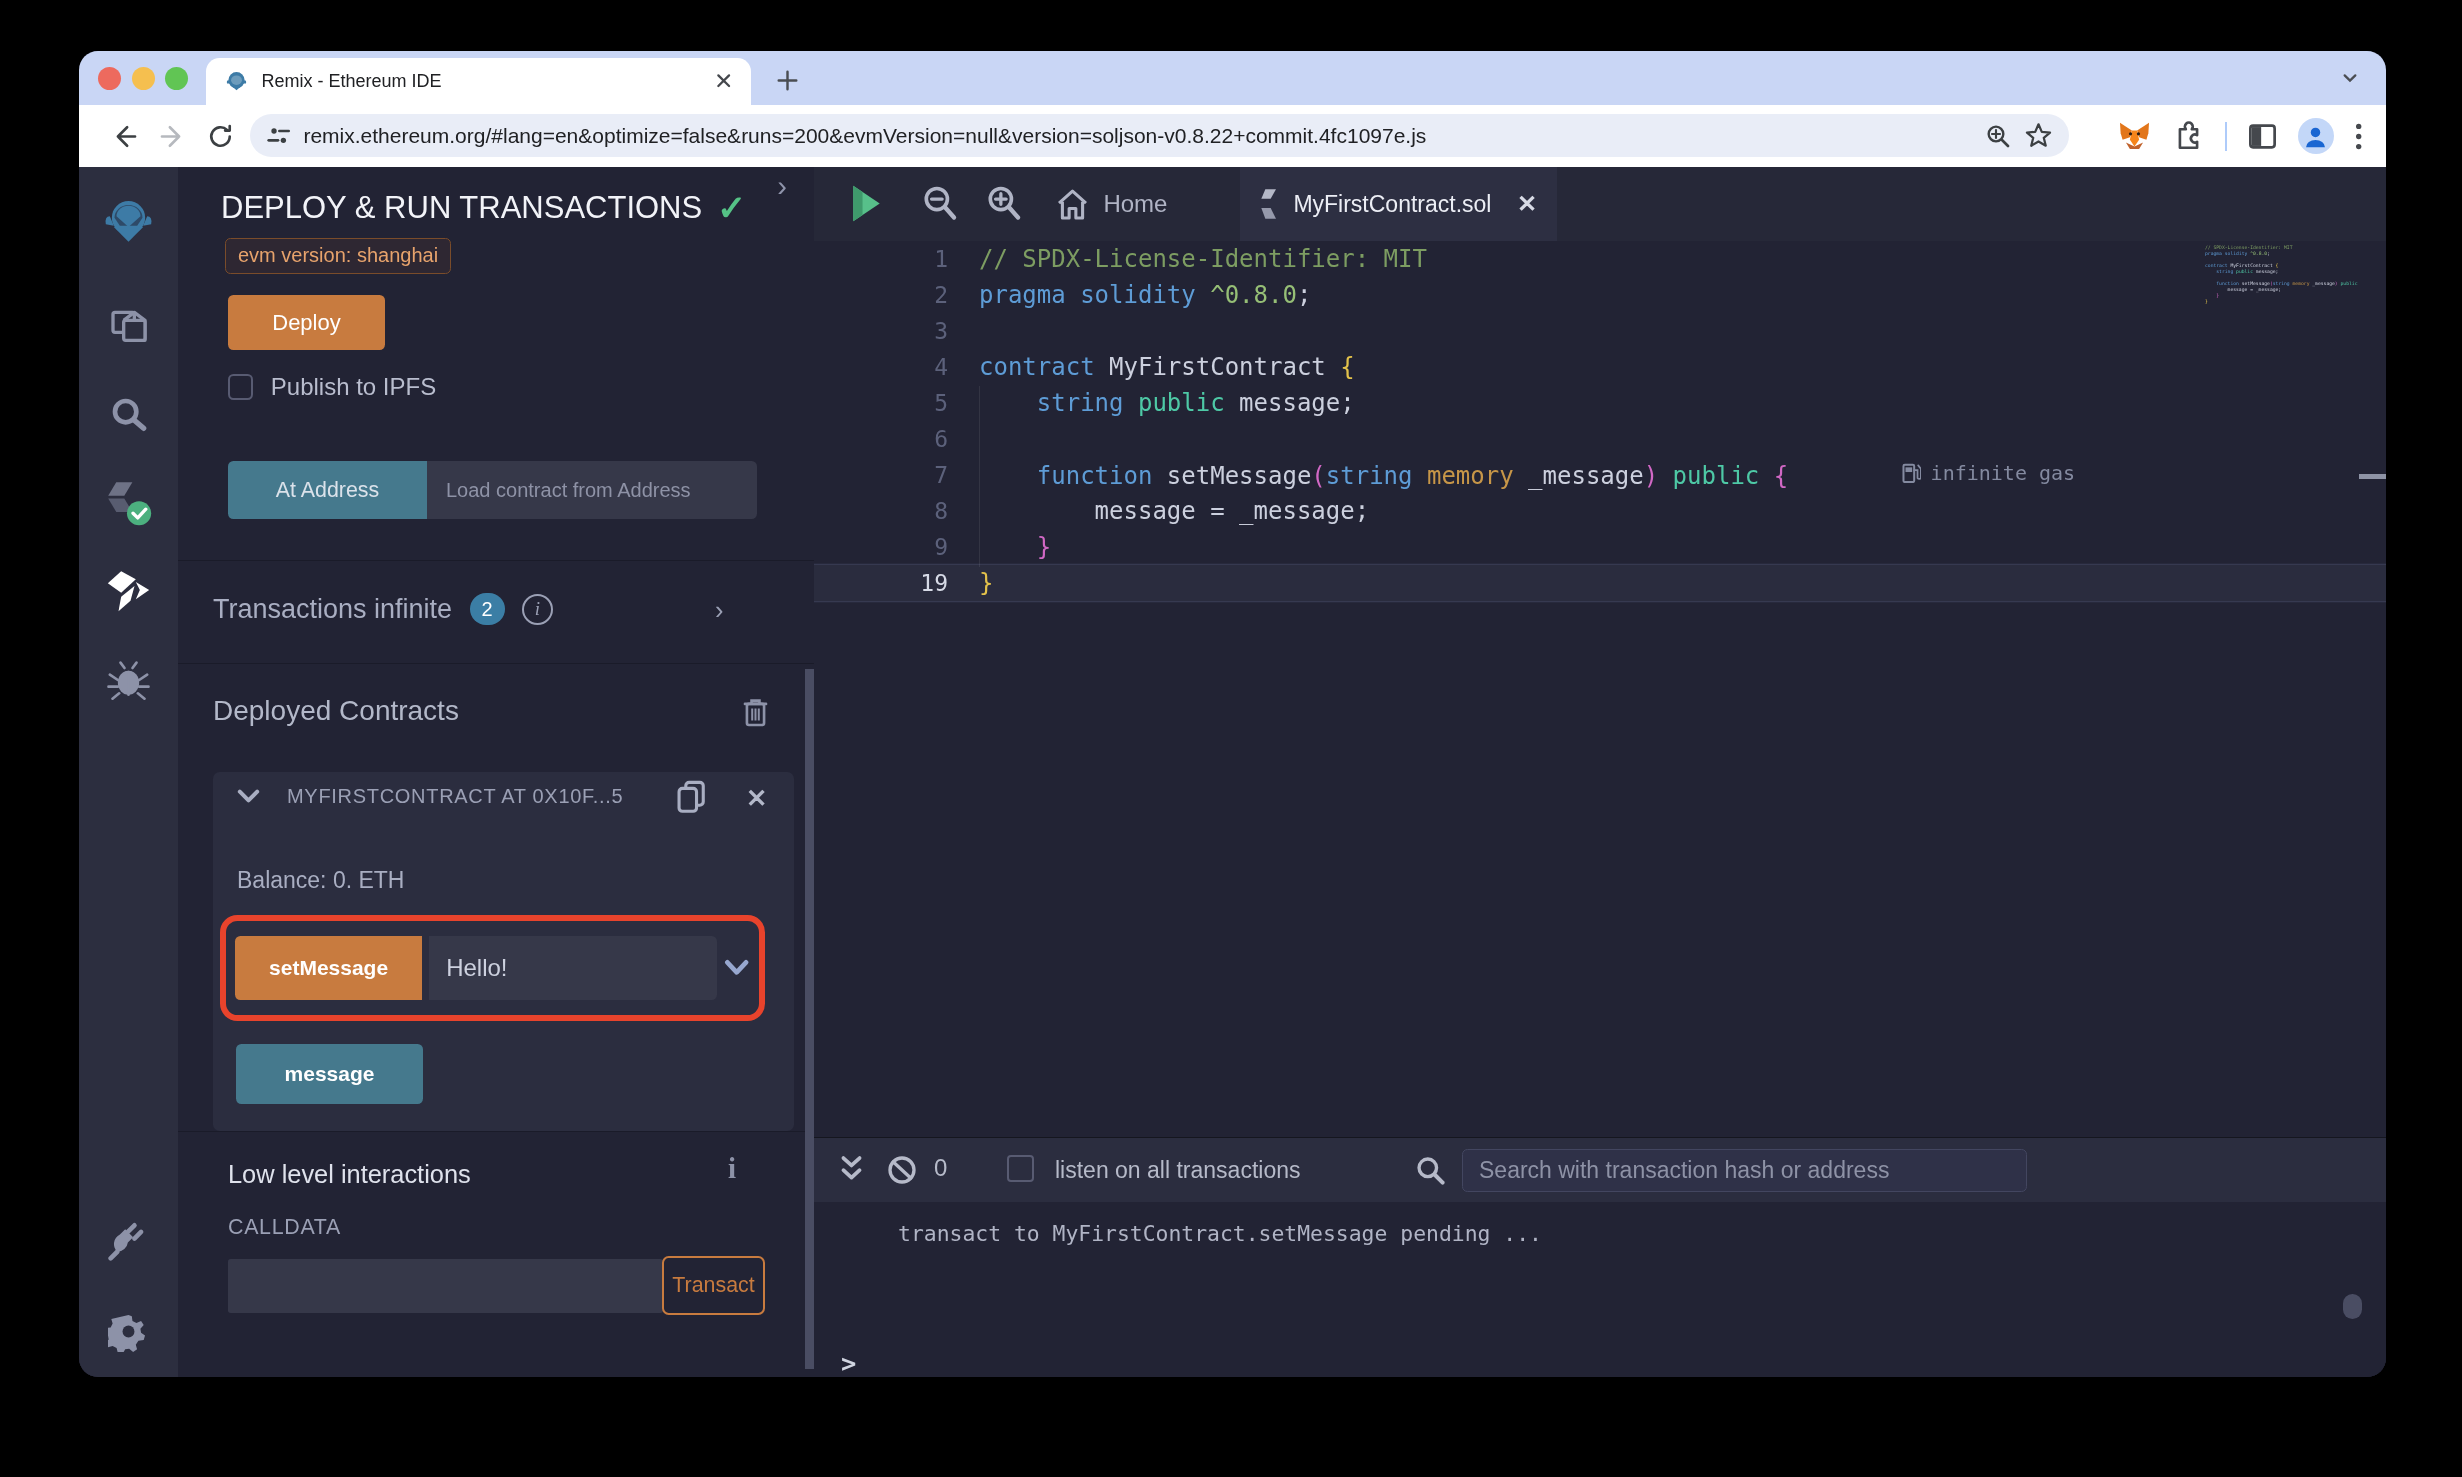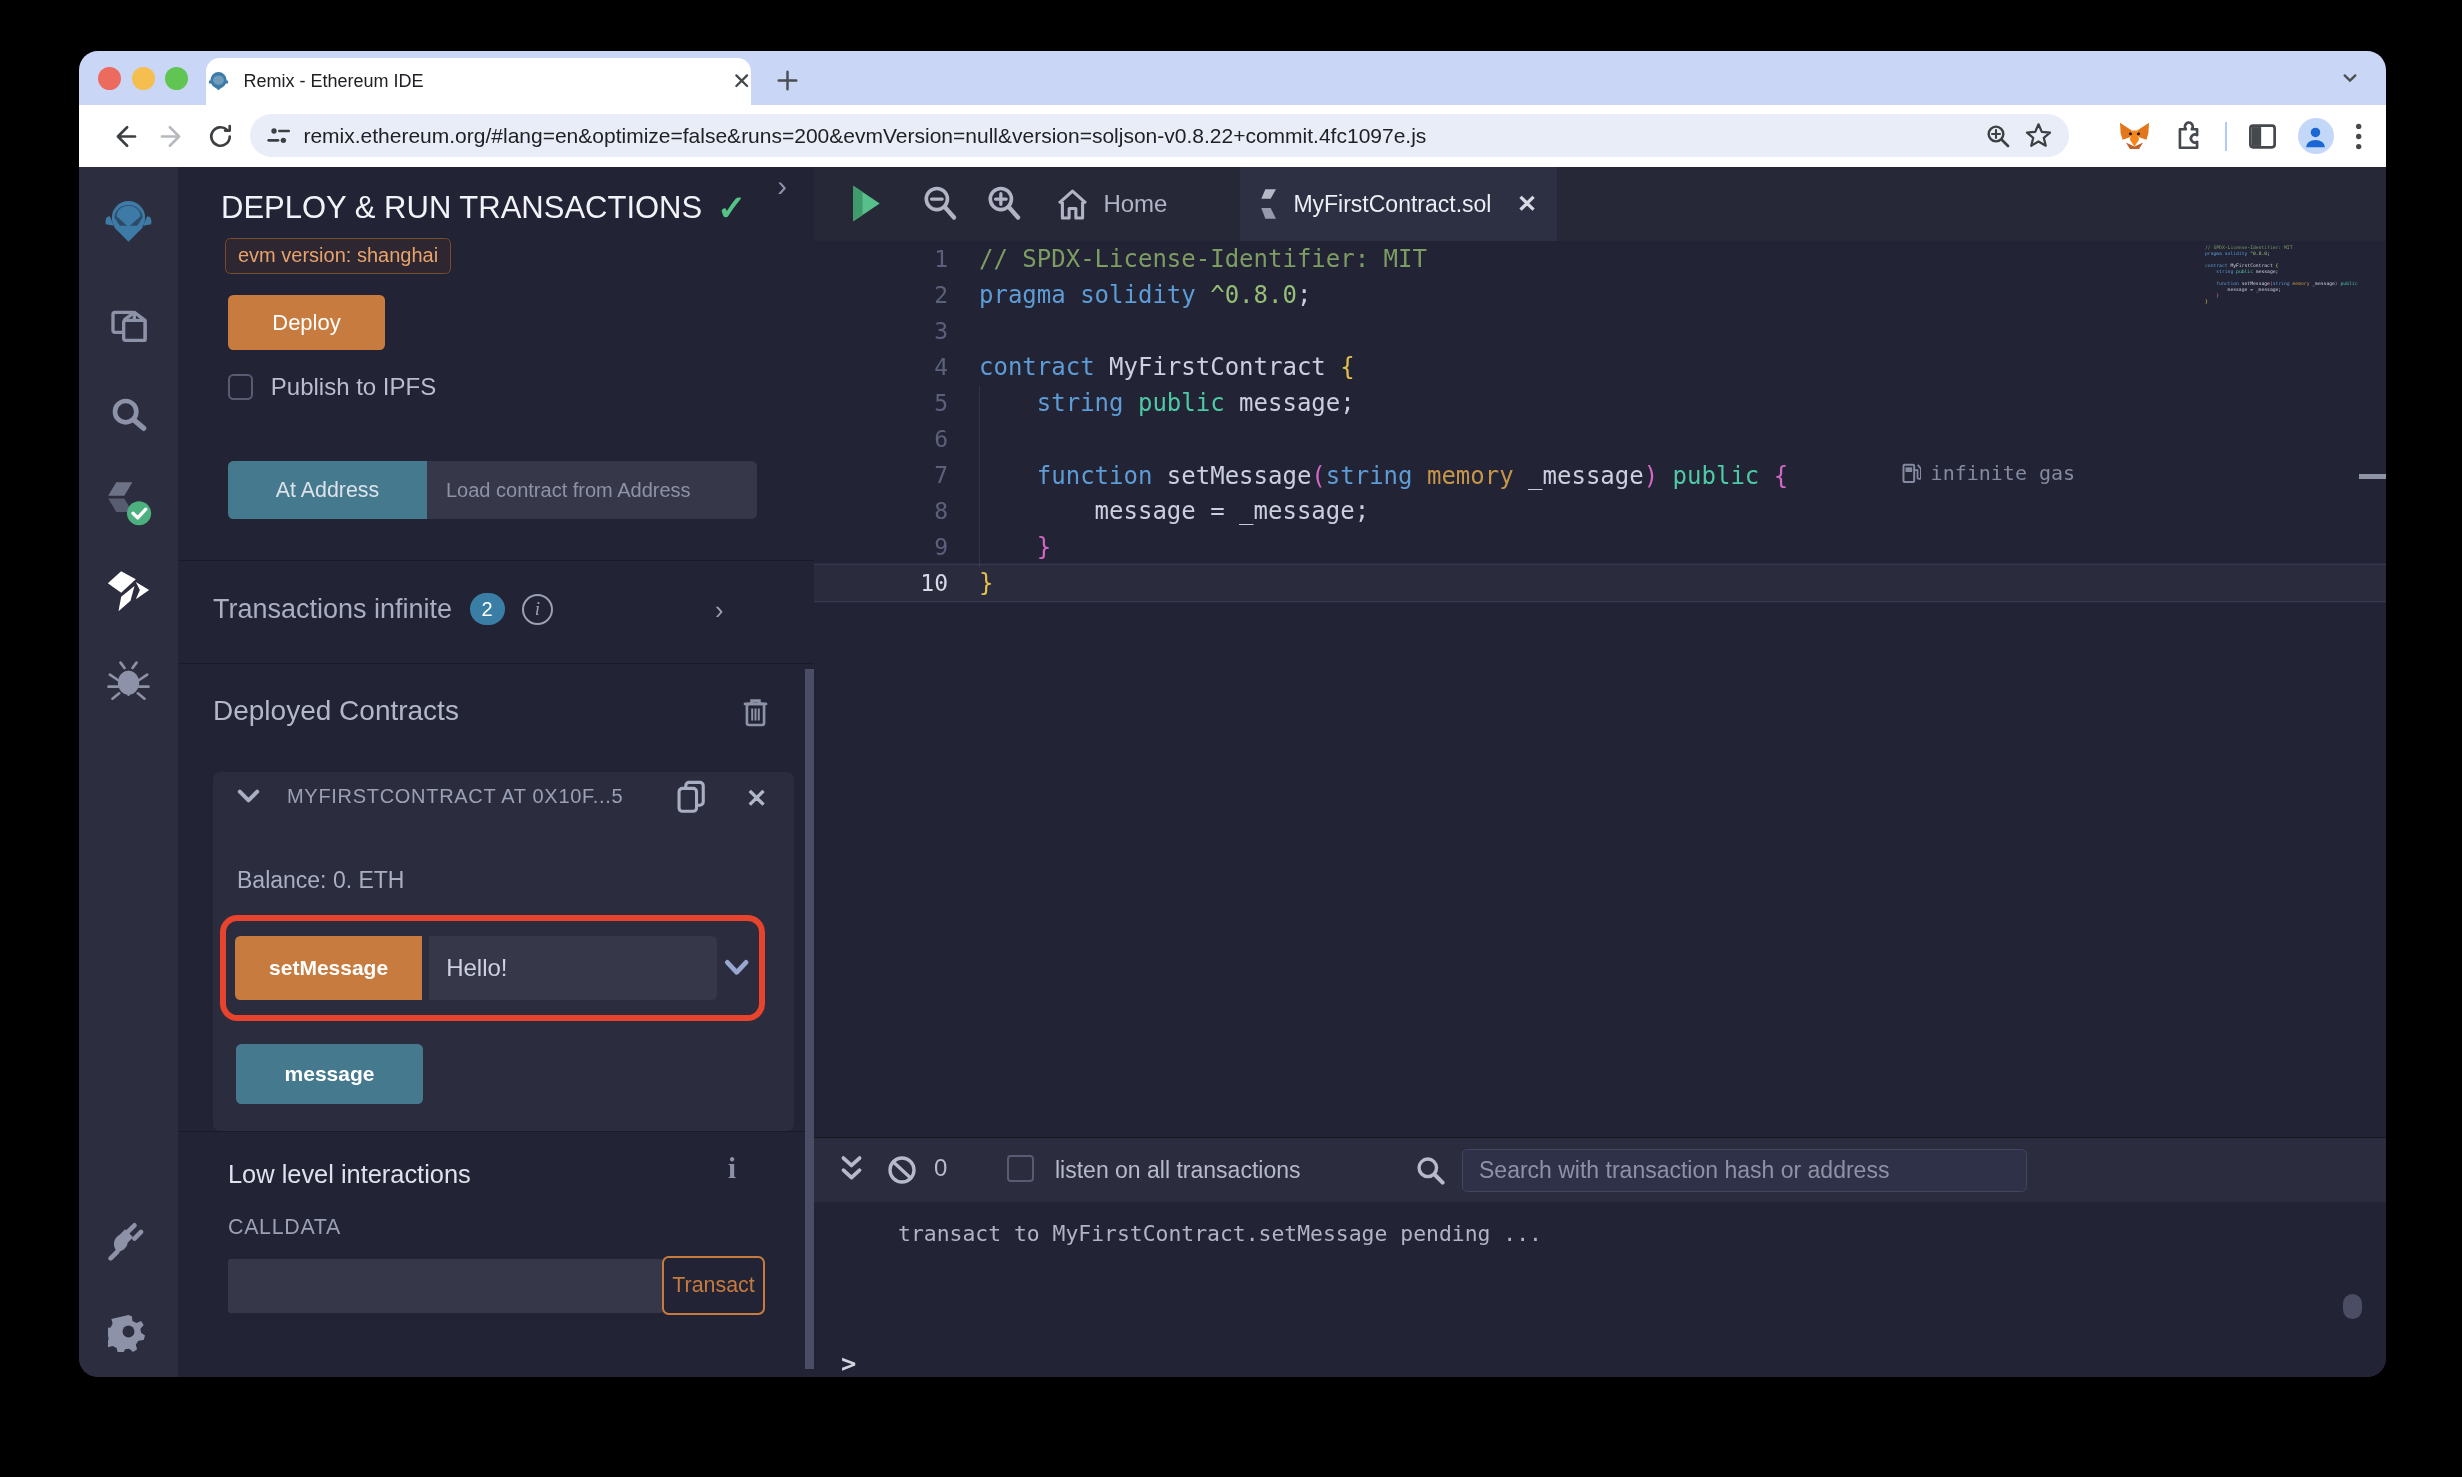--- a/index.html
+++ b/index.html
@@ -5,21 +5,21 @@
   * { margin:0; padding:0; box-sizing:border-box; }
   html,body { width:2462px; height:1477px; background:#000; font-family:"Liberation Sans", sans-serif; overflow:hidden; }
 
   .window { position:absolute; left:79px; top:51px; width:2307px; height:1326px; border-radius:19px; overflow:hidden; background:#222334; }
 
   
   .tabstrip { position:relative; height:54px; background:#c9d6f5; }
   .traffic { position:absolute; left:19px; top:16px; display:flex; gap:10.7px; }
   .traffic span { width:23px; height:23px; border-radius:50%; }
   .tl-red{ background:#ed6a5e; } .tl-yellow{ background:#f5bf4f; } .tl-green{ background:#61c554; }
-  .tab { position:absolute; left:127px; top:6.7px; width:545px; height:47px; background:#fff; border-radius:13.4px 13.4px 0 0; display:flex; align-items:center; padding:0 1px; gap:13.4px; }
+  .tab { position:absolute; left:127px; top:6.7px; width:545px; height:47px; background:#fff; border-radius:13.4px 13.4px 0 0; display:flex; align-items:center; padding:0 19px; gap:13.4px; }
   .tab-title { font-size:18px; color:#202124; flex:1; white-space:nowrap; overflow:hidden; }
   .newtab { position:absolute; left:688px; top:9.4px; width:41px; height:41px; border-radius:50%; display:flex; align-items:center; justify-content:center; }
   .tabstrip-chevron { position:absolute; right:24px; top:14.7px; }
 
   .toolbar { position:relative; height:62px; background:#ffffff; display:flex; align-items:center; }
   .nav-ic { position:absolute; top:17.4px; }
   .urlbar { position:absolute; left:171px; top:9.4px; width:1819px; height:43px; background:#e9edf7; border-radius:21.4px; display:flex; align-items:center; padding:0 16px; gap:12px; }
   .url-text { font-size:21px; color:#202124; white-space:nowrap; overflow:hidden; flex:1; font-family:"Liberation Sans", sans-serif; }
   .tb-right { position:absolute; right:0; top:0; height:62px; display:flex; align-items:center; gap:20px; padding-right:23px; }
   .tb-sep { width:1.3px; height:29px; background:#aecbfa; }
@@ -422,21 +422,21 @@
             </div>
             <div class="crow">
               <span class="ln">8</span>
               <pre class="cl"><span class="tk-plain">        message = _message;</span></pre>
             </div>
             <div class="crow">
               <span class="ln">9</span>
               <pre class="cl"><span class="tk-plain">    </span><span class="tk-brace-p">}</span></pre>
             </div>
             <div class="crow current">
-              <span class="ln">10</span>
+              <span class="ln">19</span>
               <pre class="cl"><span class="tk-brace-y">}</span></pre>
             </div>
           </div>
         <div class="indent-guide"></div>
         <div class="minimap">
             <pre id="minimap-pre"><span class="tk-comment">// SPDX-License-Identifier: MIT</span>
 <span class="tk-kw">pragma</span><span class="tk-plain"> </span><span class="tk-kw">solidity</span><span class="tk-plain"> </span><span class="tk-num">^0.8.0</span><span class="tk-plain">;</span>
 
 <span class="tk-kw">contract</span><span class="tk-plain"> MyFirstContract </span><span class="tk-brace-y">{</span>
 <span class="tk-plain">    </span><span class="tk-kw">string</span><span class="tk-plain"> </span><span class="tk-type">public</span><span class="tk-plain"> message;</span>

